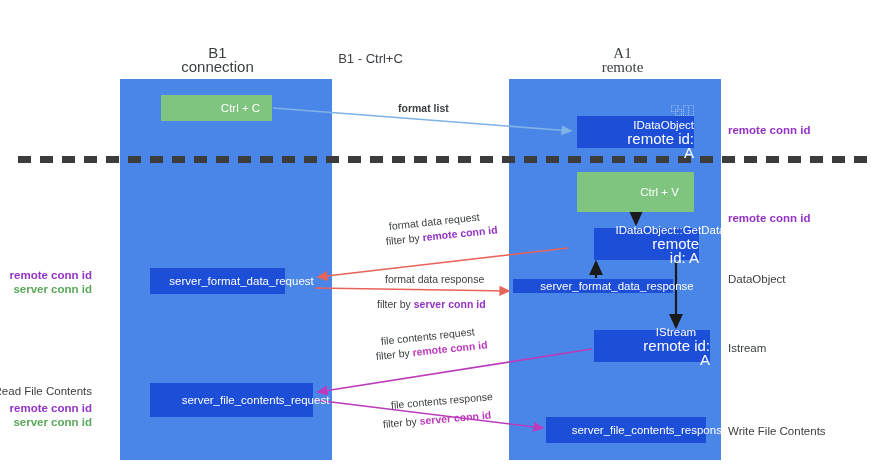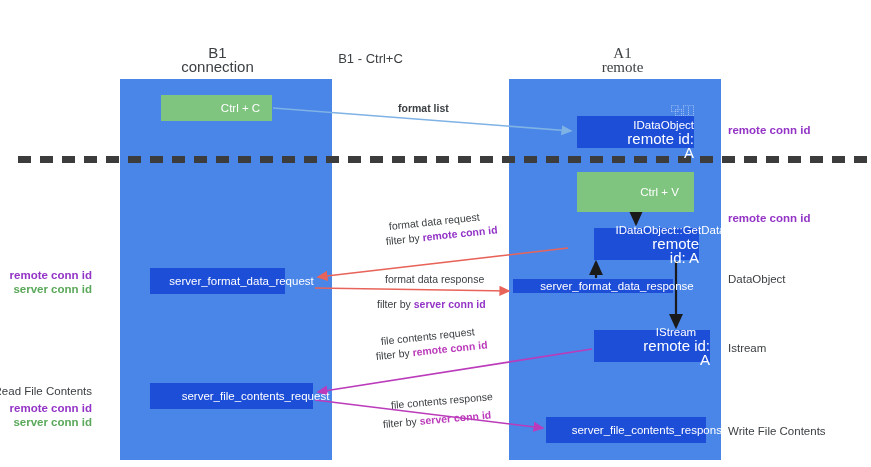--- a/index.html
+++ b/index.html
@@ -47,21 +47,21 @@
   .node.orange{background:#1d4ed8;}
   .node .l2{font-size:15px;}
 
   #n-ctrlc{left:161px;top:95px;width:111px;height:26px;}
   #n-idataobject{left:577px;top:116px;width:117px;height:32px;}
   #n-ctrlv{left:577px;top:172px;width:117px;height:40px;}
   #n-getdata{left:594px;top:228px;width:105px;height:32px;}
   #n-sfdreq{left:150px;top:268px;width:135px;height:26px;}
   #n-sfdres{left:513px;top:279px;width:160px;height:14px;}
   #n-istream{left:594px;top:330px;width:116px;height:32px;}
-  #n-sfcreq{left:150px;top:383px;width:163px;height:26px;}
+  #n-sfcreq{left:150px;top:383px;width:163px;height:34px;}
   #n-sfcres{left:546px;top:417px;width:160px;height:26px;}
 
   
   .ann{position:absolute;font-size:11.5px;line-height:14px;}
   .ann .purple{color:#9334c6;font-weight:bold;}
   .ann .green{color:#5aa85a;font-weight:bold;}
   .ann .plain{color:#3c4043;}
   .ann.right{left:728px;text-align:left;}
   .ann.left{right:779px;text-align:right;width:120px;}
 

